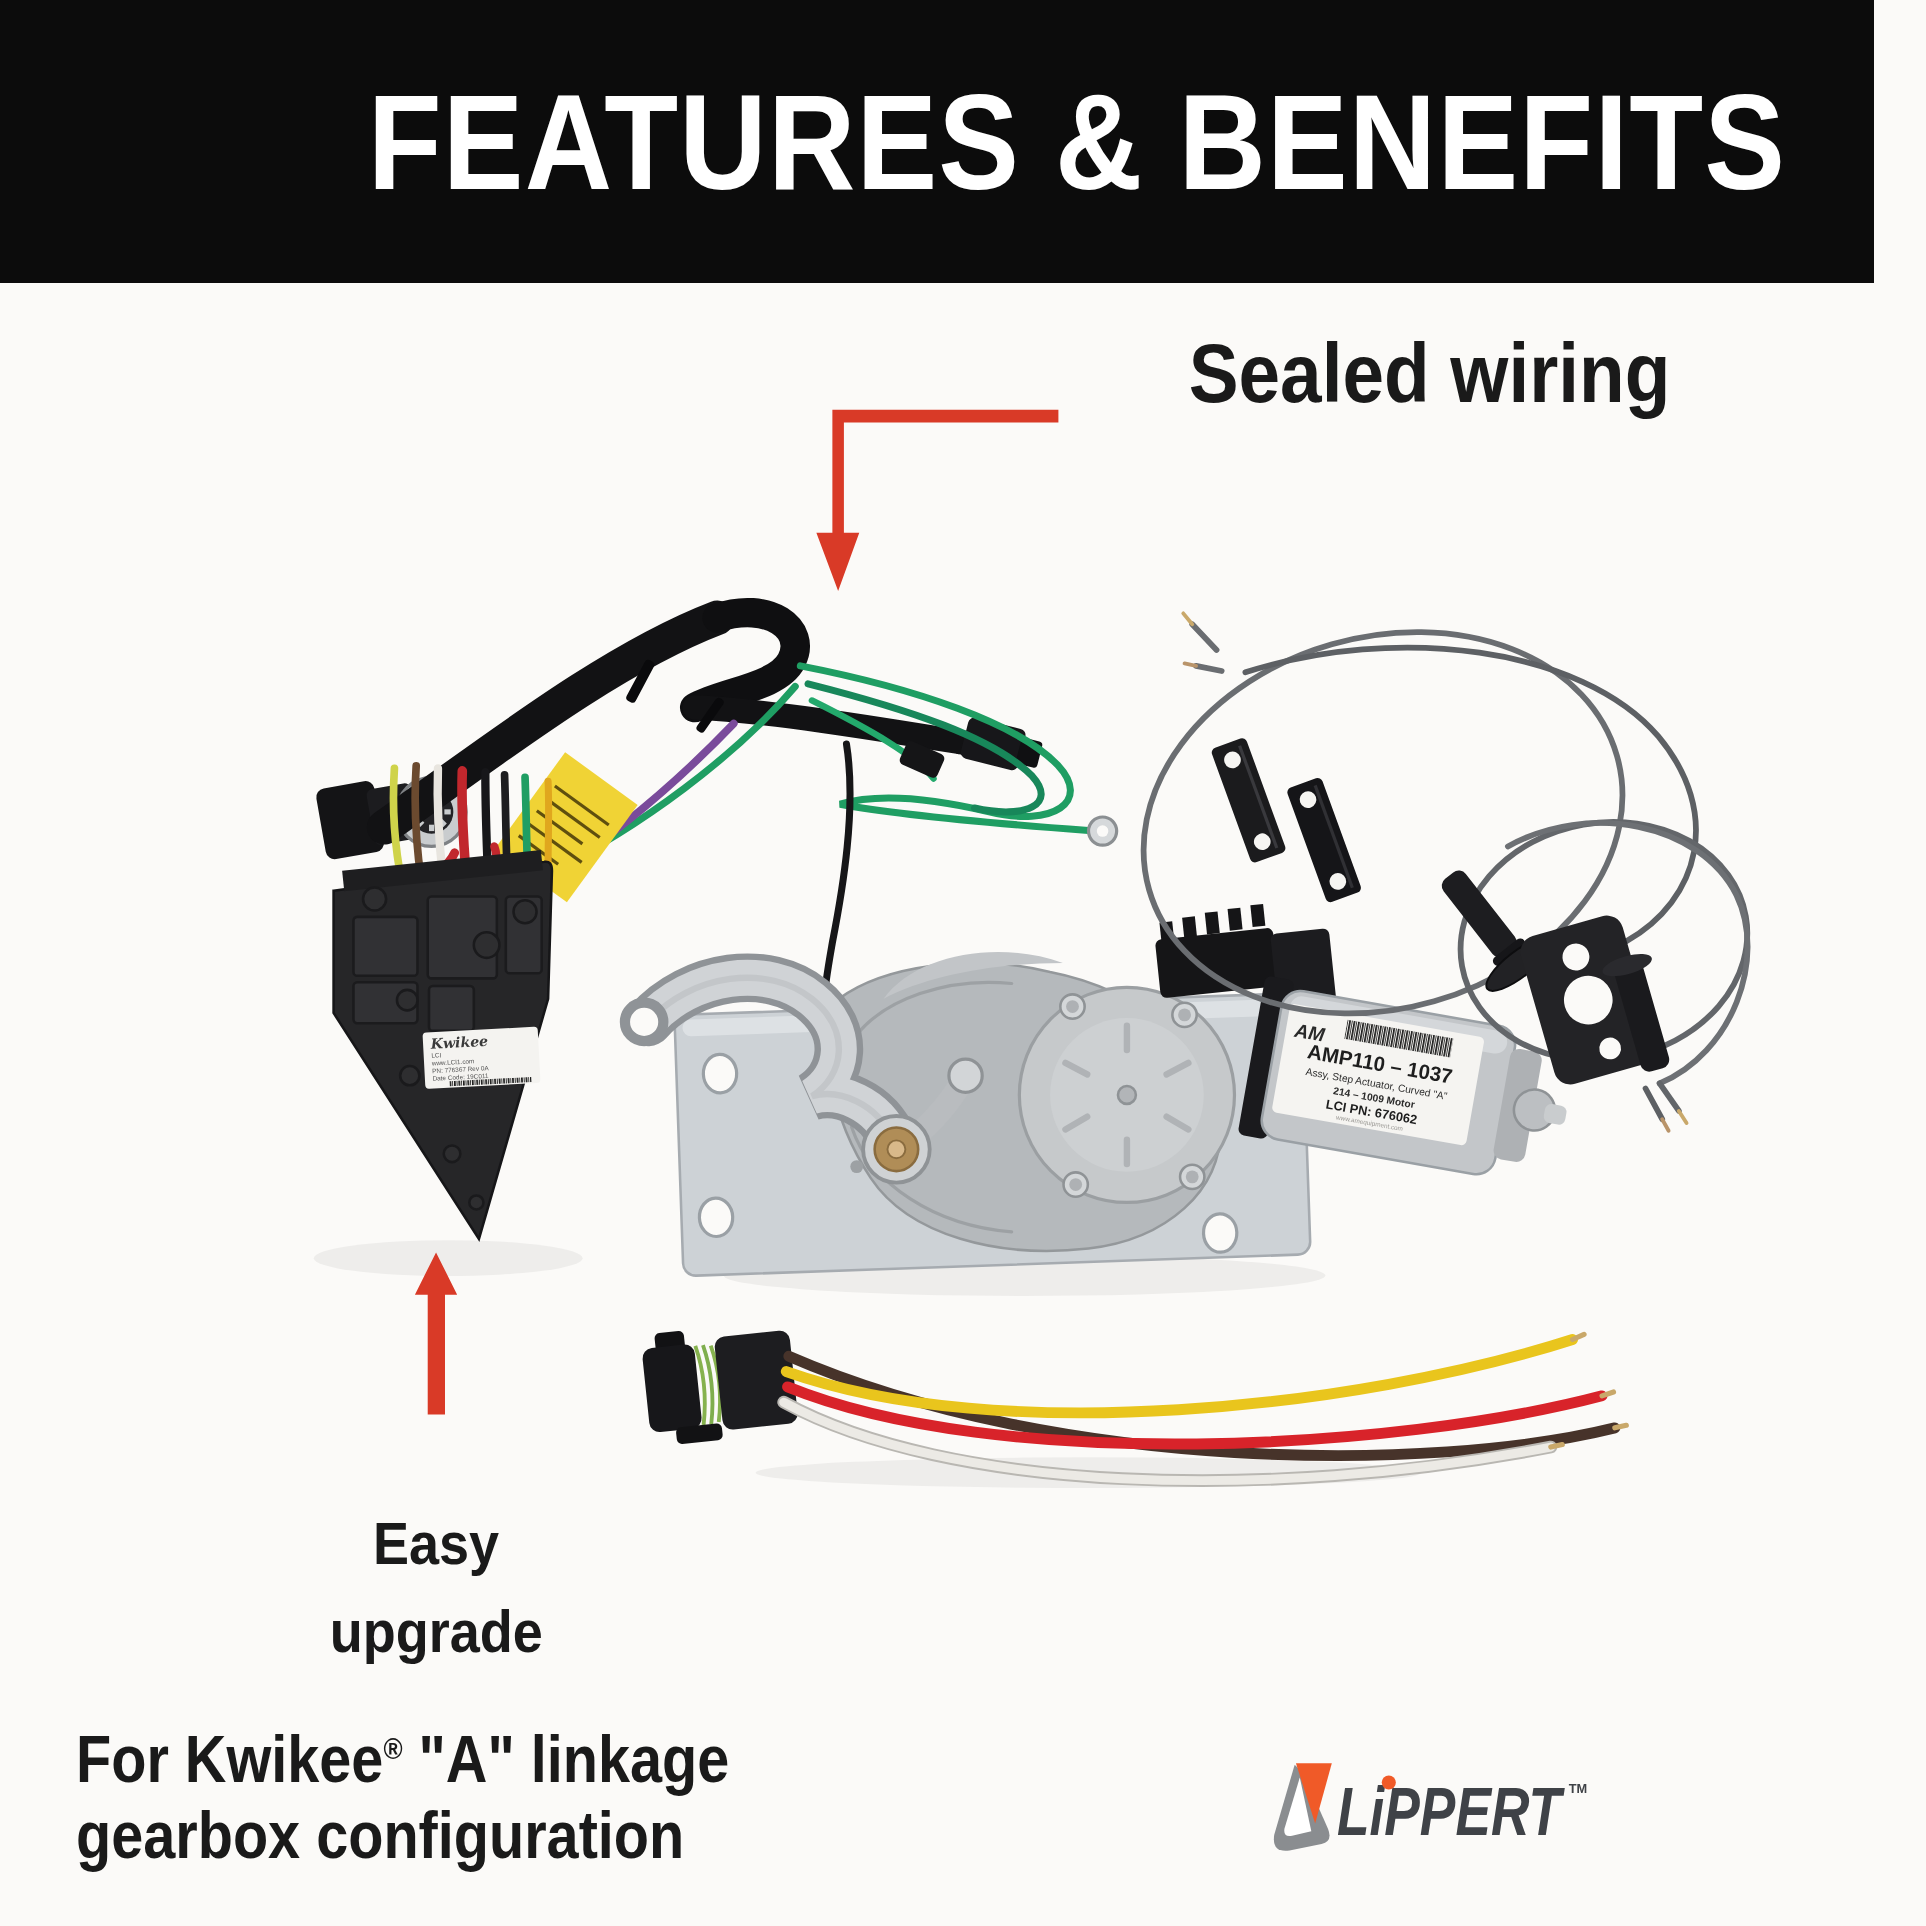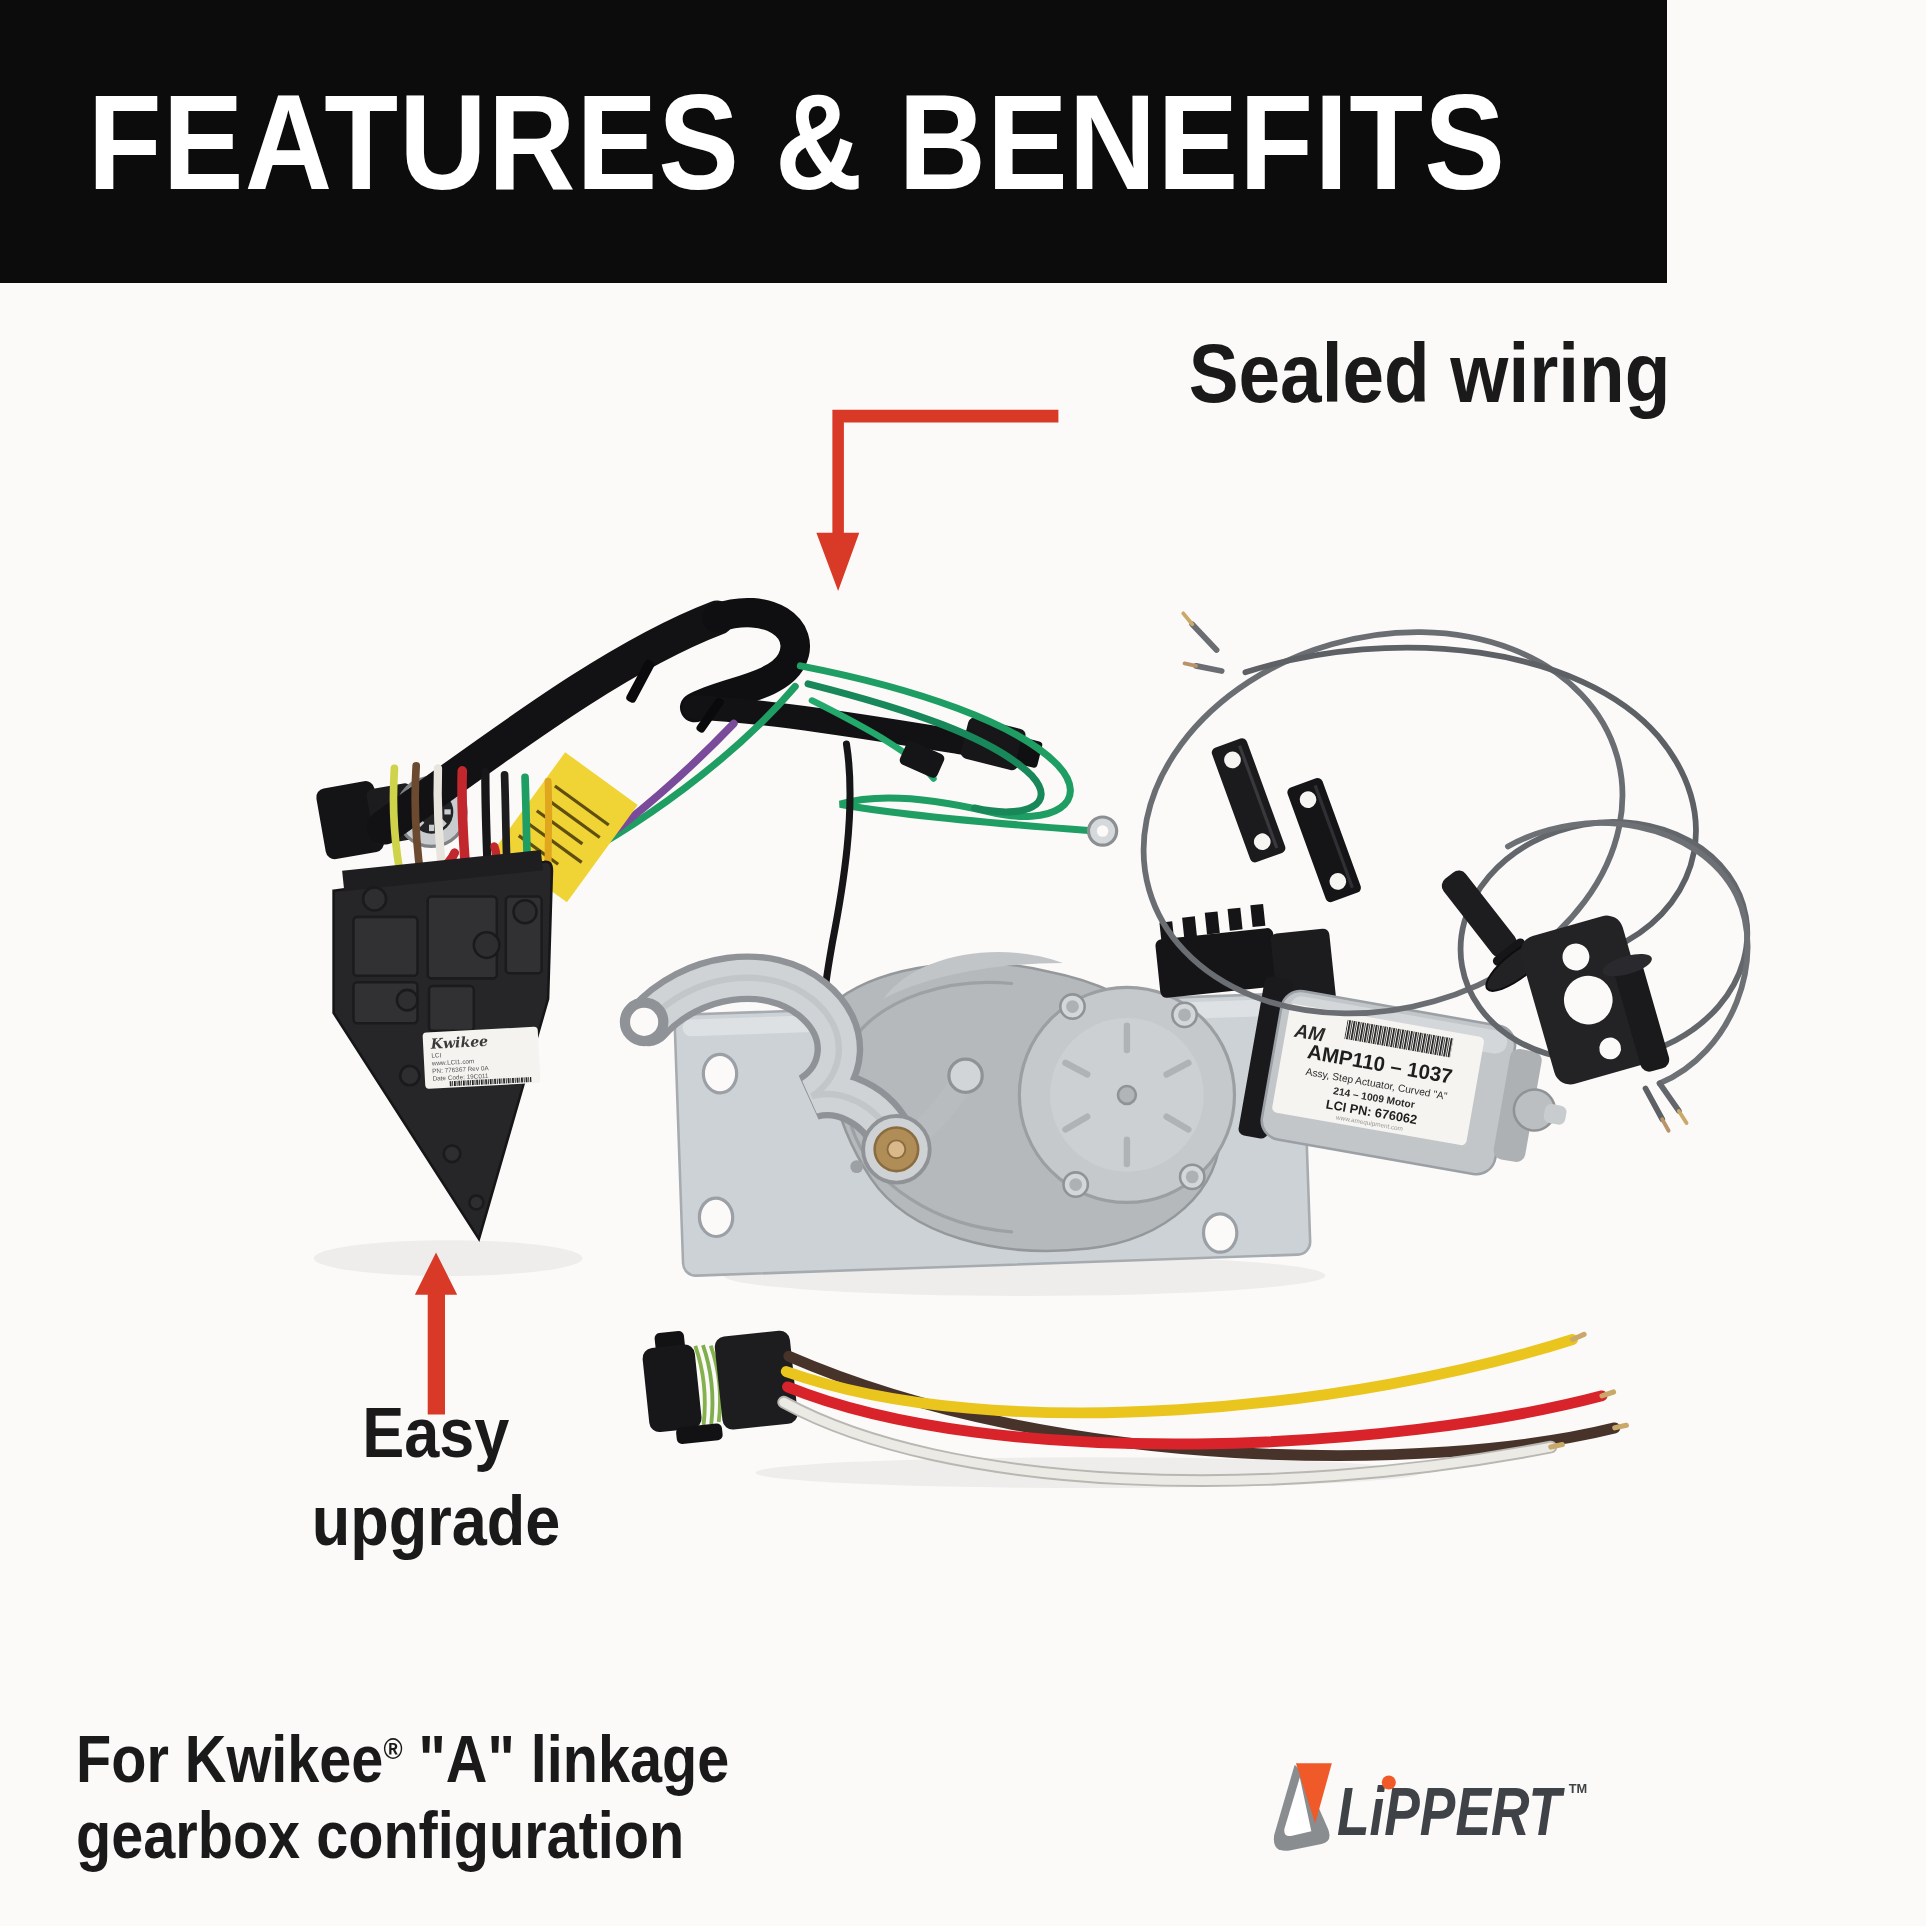--- a/index.html
+++ b/index.html
@@ -3,29 +3,29 @@
 <meta charset="utf-8">
 <style>
   :root{
     --background:#fbfaf8; --header-bg:#0c0c0c; --header-fg:#ffffff;
     --text-dark:#1a1a1a; --arrow-red:#d93a27; --brand-orange:#f05a28;
     --brand-gray:#8a8d90; --brand-dark:#3f4247;
   }
   html,body{margin:0;padding:0;background:var(--background);}
   .page{position:relative;width:1926px;height:1926px;background:var(--background);
         overflow:hidden;font-family:"Liberation Sans",sans-serif;color:var(--text-dark);}
-  .header{position:absolute;left:0;top:0;width:1667px;height:283px;background:var(--header-bg);
-          display:flex;align-items:center;justify-content:flex-start;}
+  .header{position:absolute;left:0;top:0;width:1874px;height:283px;background:var(--header-bg);
+          display:flex;align-items:center;justify-content:flex-end;}
   .header .title{display:inline-block;color:var(--header-fg);font-size:136px;font-weight:bold;
           letter-spacing:1.3px;transform:scaleX(0.89);transform-origin:center;white-space:nowrap;}
   .callout{position:absolute;font-weight:bold;color:var(--text-dark);text-align:center;}
   .callout .ln{display:block;}
   .callout .sq{display:inline-block;transform:scaleX(0.9);transform-origin:center;white-space:nowrap;}
   .co-sealed{left:1110px;top:328px;width:640px;font-size:83px;line-height:91px;}
-  .co-easy{left:244px;top:1389px;width:384px;font-size:70px;line-height:88px;text-decoration:underline;}
+  .co-easy{left:244px;top:1500px;width:384px;font-size:60px;line-height:88px;text-decoration:underline;}
   .footnote{position:absolute;left:76px;top:1711px;font-size:67px;line-height:76px;
             font-weight:bold;color:var(--text-dark);}
   .footnote .sq{display:inline-block;transform:scaleX(0.86);transform-origin:left center;white-space:nowrap;}
   .footnote sup{font-size:0.45em;vertical-align:super;}
   .scene{position:absolute;left:0;top:0;}
   .wire{fill:none;stroke-linecap:round;}
   svg text{font-family:"Liberation Sans",sans-serif;}
   .script-text{font-family:"DejaVu Serif",serif;font-style:italic;font-weight:bold;}
 </style>
 </head>

